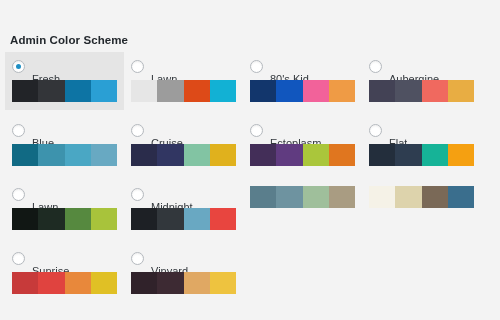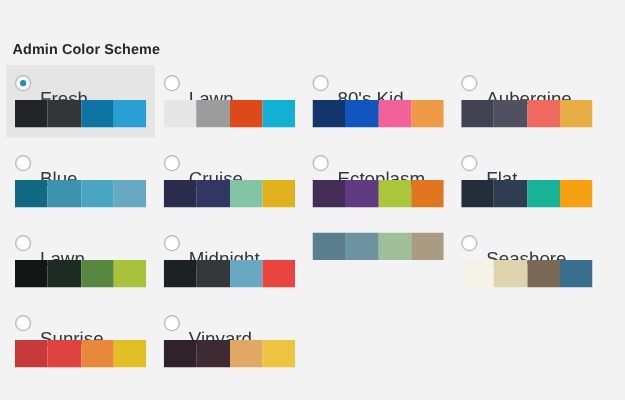--- a/index.html
+++ b/index.html
@@ -86,21 +86,21 @@
     margin-left: -2.5px;
     margin-top: -2.5px;
     border-radius: 50%;
     background: transparent;
   }
   .scheme.selected .radio .dot {
     background: #1f8fc4;
   }
 
   .scheme-label {
-    font-size: 15px;
+    font-size: 11px;
     color: #32373c;
     line-height: 13px;
     white-space: nowrap;
     overflow: hidden;
     margin-top: 26px;
   }
 
   .swatches {
     display: flex;
     width: 105px;
@@ -262,26 +262,20 @@
       </div>
       <div class="scheme">
         <div class="swatches">
           <span class="swatch" style="background: rgb(90, 126, 140);"></span>
           <span class="swatch" style="background: rgb(110, 147, 160);"></span>
           <span class="swatch" style="background: rgb(159, 191, 155);"></span>
           <span class="swatch" style="background: rgb(169, 156, 130);"></span>
         </div>
       </div>
       <div class="scheme">
-        <div class="scheme-head">
-          <span class="radio">
-            <span class="dot"></span>
-          </span>
-          <span class="scheme-label">Seashore</span>
-        </div>
         <div class="swatches">
           <span class="swatch" style="background: rgb(245, 242, 231);"></span>
           <span class="swatch" style="background: rgb(221, 211, 172);"></span>
           <span class="swatch" style="background: rgb(122, 105, 87);"></span>
           <span class="swatch" style="background: rgb(58, 110, 141);"></span>
         </div>
       </div>
       <div class="scheme">
         <div class="scheme-head">
           <span class="radio">

